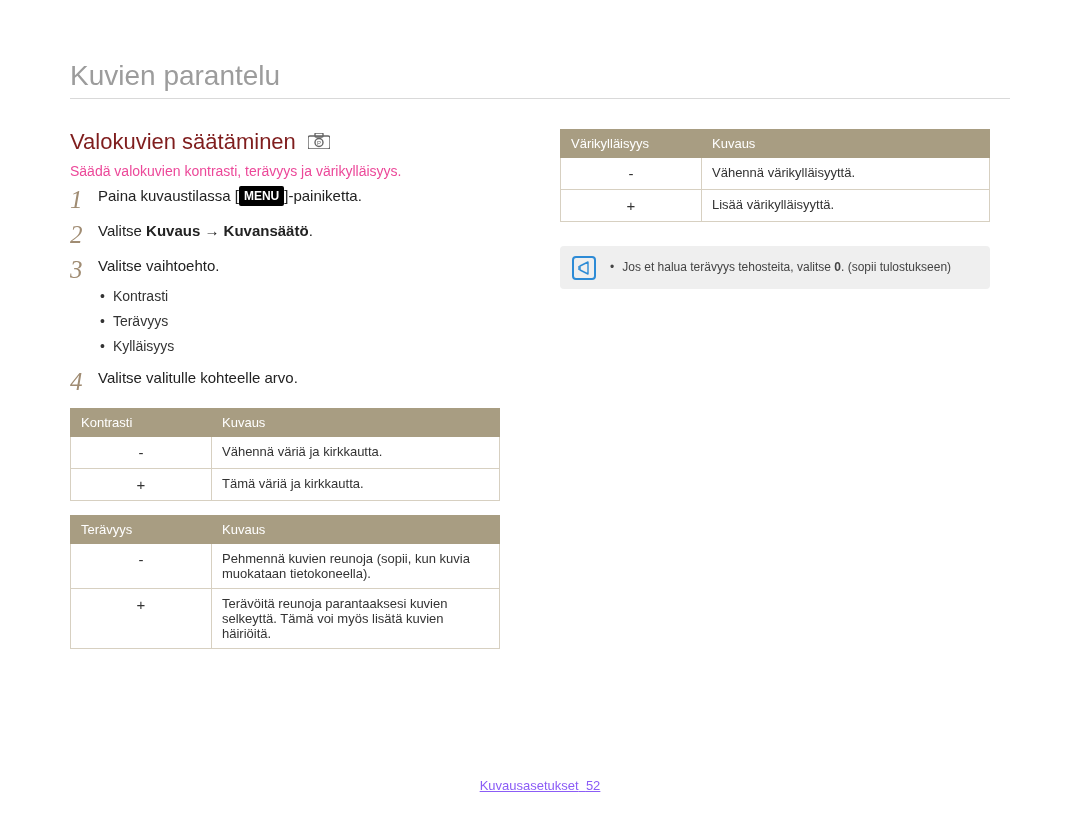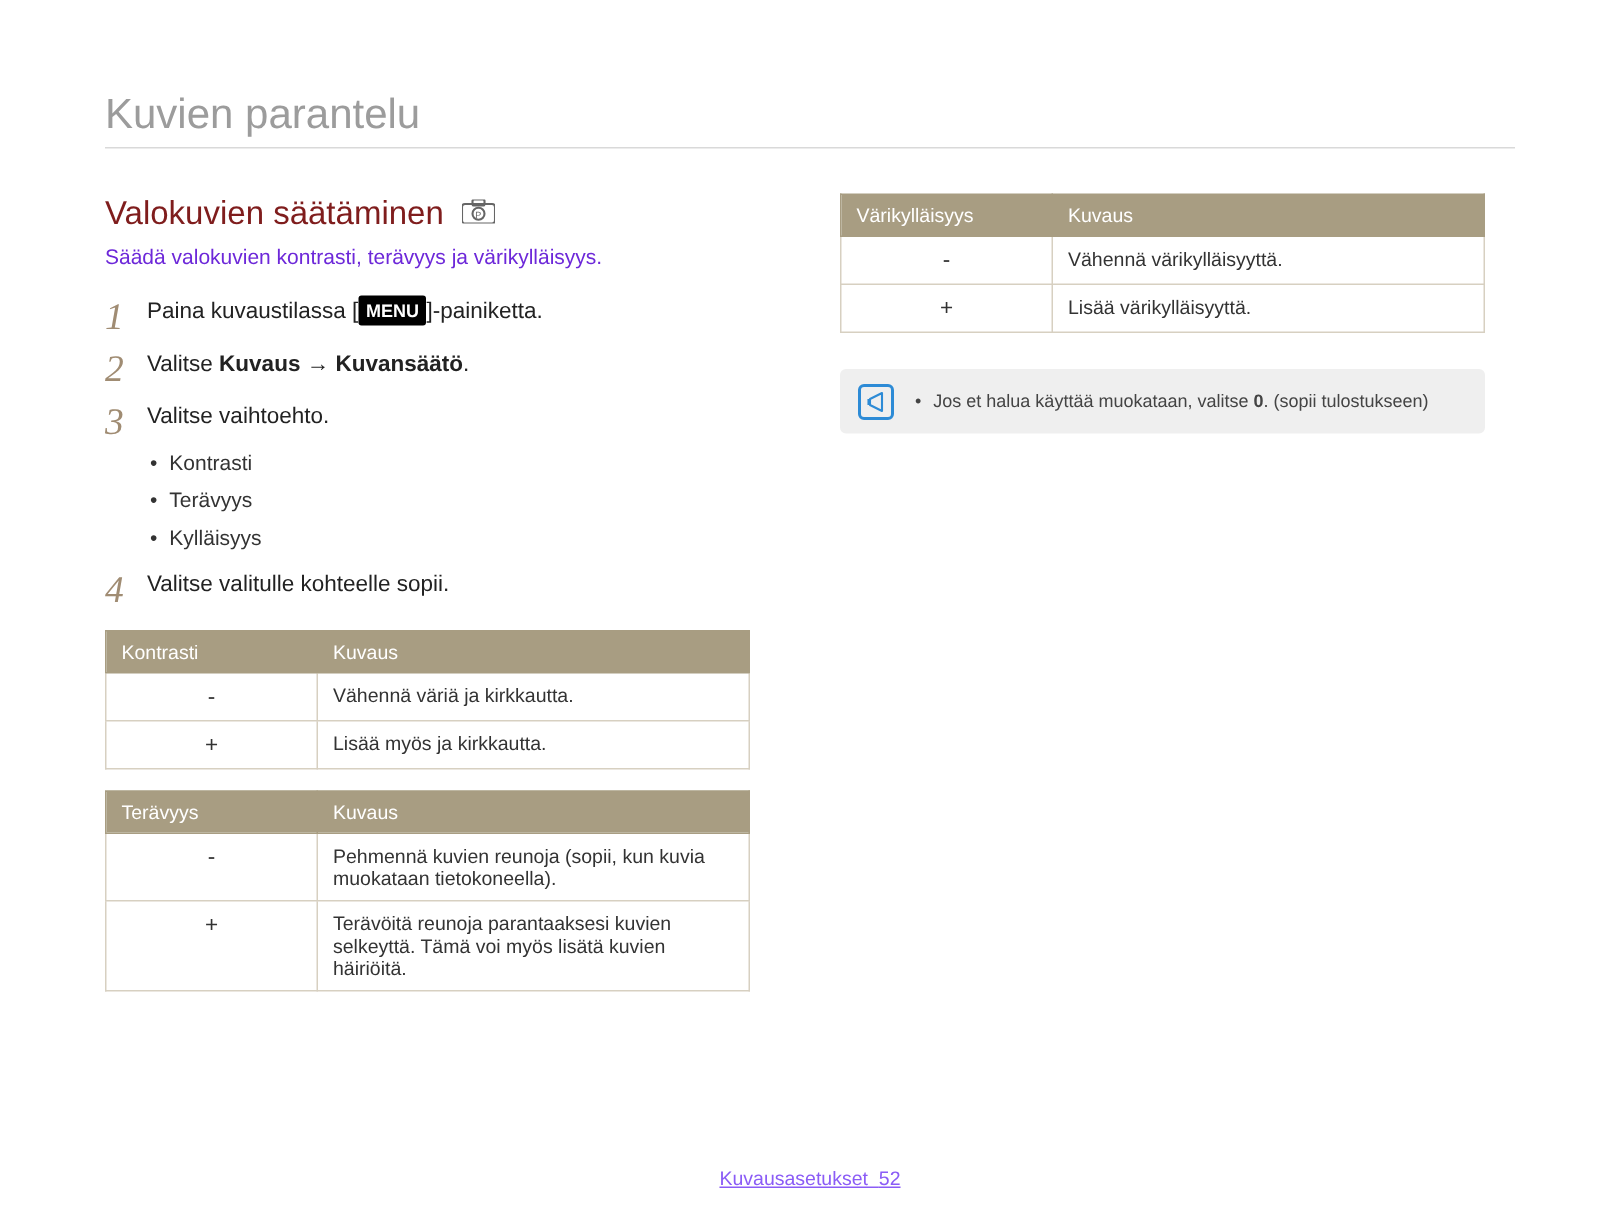--- a/index.html
+++ b/index.html
@@ -43,23 +43,23 @@
     margin: 0 0 8px 0;
     font-weight: 400;
     font-size: 22px;
     color: #7f1d1d;
     display: flex;
     align-items: center;
     gap: 12px;
   }
   .title svg { display: inline-block; }
   p.intro {
-    margin: 0 0 18px 0;
+    margin: 0 0 6px 0;
     font-size: 14px;
-    color: #6d28d9;
+    color: #ec4899;
   }
   .steps {
     margin: 0;
     padding: 0;
     list-style: none;
   }
   .steps > li {
     display: flex;
     align-items: flex-start;
     margin-bottom: 8px;
@@ -228,39 +228,39 @@
             <span>Valitse vaihtoehto.</span>
             <ul class="sub-bullets">
               <li>Kontrasti</li>
               <li>Terävyys</li>
               <li>Kylläisyys</li>
             </ul>
           </div>
         </li>
         <li>
           <div class="step-number">4</div>
-          <div class="step-body">Valitse valitulle kohteelle sopii.</div>
+          <div class="step-body">Valitse valitulle kohteelle arvo.</div>
         </li>
       </ol>
 
       <table class="data">
         <thead>
           <tr>
             <th>Kontrasti</th>
             <th>Kuvaus</th>
           </tr>
         </thead>
         <tbody>
           <tr>
             <td class="sign">-</td>
             <td>Vähennä väriä ja kirkkautta.</td>
           </tr>
           <tr>
             <td class="sign">+</td>
-            <td>Lisää myös ja kirkkautta.</td>
+            <td>Tämä väriä ja kirkkautta.</td>
           </tr>
         </tbody>
       </table>
 
       <table class="data">
         <thead>
           <tr>
             <th>Terävyys</th>
             <th>Kuvaus</th>
           </tr>
@@ -303,21 +303,21 @@
       <div class="note-box">
         <div class="note-icon">
           <svg width="14" height="14" viewBox="0 0 14 14">
             <path d="M3 5 L11 1 L11 13 L3 9 Z" fill="none" stroke="#2d8bd6" stroke-width="1.4" stroke-linejoin="round"></path>
             <line x1="2" y1="5" x2="2" y2="9" stroke="#2d8bd6" stroke-width="1.4"></line>
           </svg>
         </div>
         <ul class="note-list">
           <li>
             <span>
-              <span>Jos et halua käyttää muokataan, valitse </span><span class="bold">0</span><span>. (sopii tulostukseen)</span>
+              <span>Jos et halua terävyys tehosteita, valitse </span><span class="bold">0</span><span>. (sopii tulostukseen)</span>
             </span>
           </li>
         </ul>
       </div>
 
     </div>
   </div>
 
   <div class="footer">
     <span>Kuvausasetukset</span>&nbsp;&nbsp;<span>52</span>

